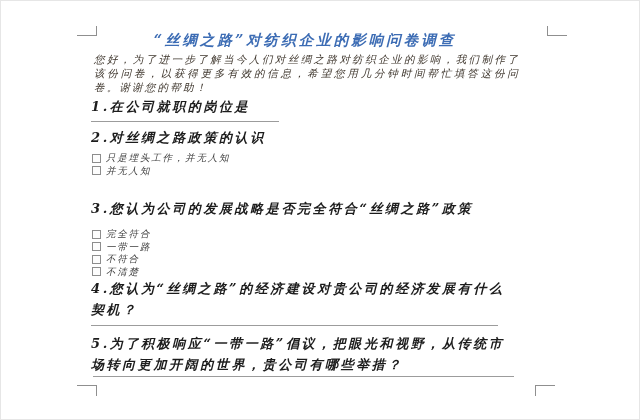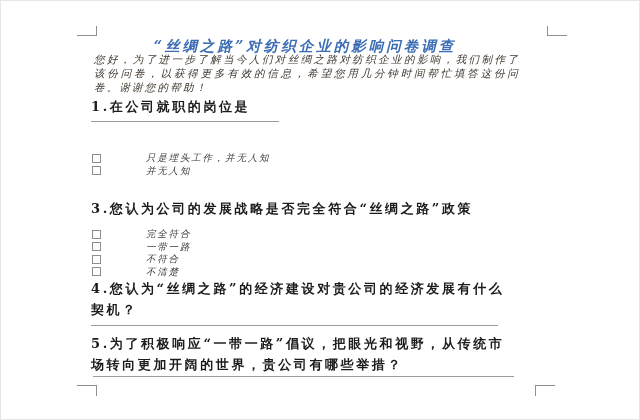--- a/index.html
+++ b/index.html
@@ -10,32 +10,32 @@
     font-family:"DejaVu Serif", serif;
   }
   
   .mark { position:absolute; width:19px; height:9px; }
   .mark.tl { left:76px;  top:25px;  border-bottom:1px solid #8f8f8f; border-right:1px solid #8f8f8f; }
   .mark.tr { left:546px; top:25px;  border-bottom:1px solid #8f8f8f; border-left:1px solid #8f8f8f; }
   .mark.bl { left:76px;  top:384px; height:10px; border-top:1px solid #8f8f8f; border-right:1px solid #8f8f8f; }
   .mark.br { left:534px; top:384px; height:10px; border-top:1px solid #8f8f8f; border-left:1px solid #8f8f8f; }
 
   .title {
-    position:absolute; left:88px; top:36px; width:432px;
+    position:absolute; left:88px; top:30px; width:432px;
     text-align:center; font-weight:bold; font-style:italic;
     font-size:14.5px; line-height:18px; letter-spacing:3px;
   }
   .intro {
     position:absolute; left:93px; top:51px; width:426px;
     font-size:10.5px; font-style:italic; line-height:14px;
     letter-spacing:2.2px; color:#40382f; text-align:justify;
   }
   .q-heading {
     position:absolute; left:90px; width:428px;
-    font-size:13px; font-weight:bold; 
+    font-size:13px; font-weight:bold; font-style:italic;
     letter-spacing:2.6px; color:#1c1c1c; line-height:15px;
   }
   .q-heading.two-line { line-height:21px; }
   #q1 { top:98px; }
   #q2 { top:129px; }
   #q3 { top:200px; }
   #q4 { top:277px; }
   #q5 { top:332px; }
 
   .blank { position:absolute; height:0; border-bottom:1px solid #9c9c9c; }
@@ -46,40 +46,41 @@
   .options { position:absolute; left:91px; display:flex; flex-direction:column; }
   #opts2 { top:151px; }
   #opts3 { top:227px; }
   .opt { display:flex; align-items:flex-start; height:12.6px; }
   .cb {
     width:7px; height:7px; border:1px solid #8d8d8d; background:#fdfdfd;
     margin-top:1.5px; margin-right:5px; flex:none;
   }
   .opt-label {
     font-size:9.5px; font-style:italic; letter-spacing:1.8px;
-    color:#3d3d3d; line-height:11px; white-space:nowrap;margin-left:40px;
+    color:#3d3d3d; line-height:11px; white-space:nowrap;
   }
 </style>
 </head>
 <body>
 
 <div class="page">
 
   <div class="mark tl"></div>
   <div class="mark tr"></div>
   <div class="mark bl"></div>
   <div class="mark br"></div>
 
   <div class="title" style="color: rgb(60, 108, 180);">“丝绸之路”对纺织企业的影响问卷调查</div>
 
   <div class="intro">您好，为了进一步了解当今人们对丝绸之路对纺织企业的影响，我们制作了该份问卷，以获得更多有效的信息，希望您用几分钟时间帮忙填答这份问卷。谢谢您的帮助！</div>
 
   <div class="q-heading" id="q1"><span>1.</span><span>在公司就职的岗位是</span></div>
   <div class="blank" id="blank1"></div>
 
+  <div class="q-heading" id="q2"><span>2.</span><span>对丝绸之路政策的认识</span></div>
   <div class="options" id="opts2">
     <div class="opt">
       <span class="cb"></span>
       <span class="opt-label">只是埋头工作，并无人知</span>
     </div>
     <div class="opt">
       <span class="cb"></span>
       <span class="opt-label">并无人知</span>
     </div>
   </div>

